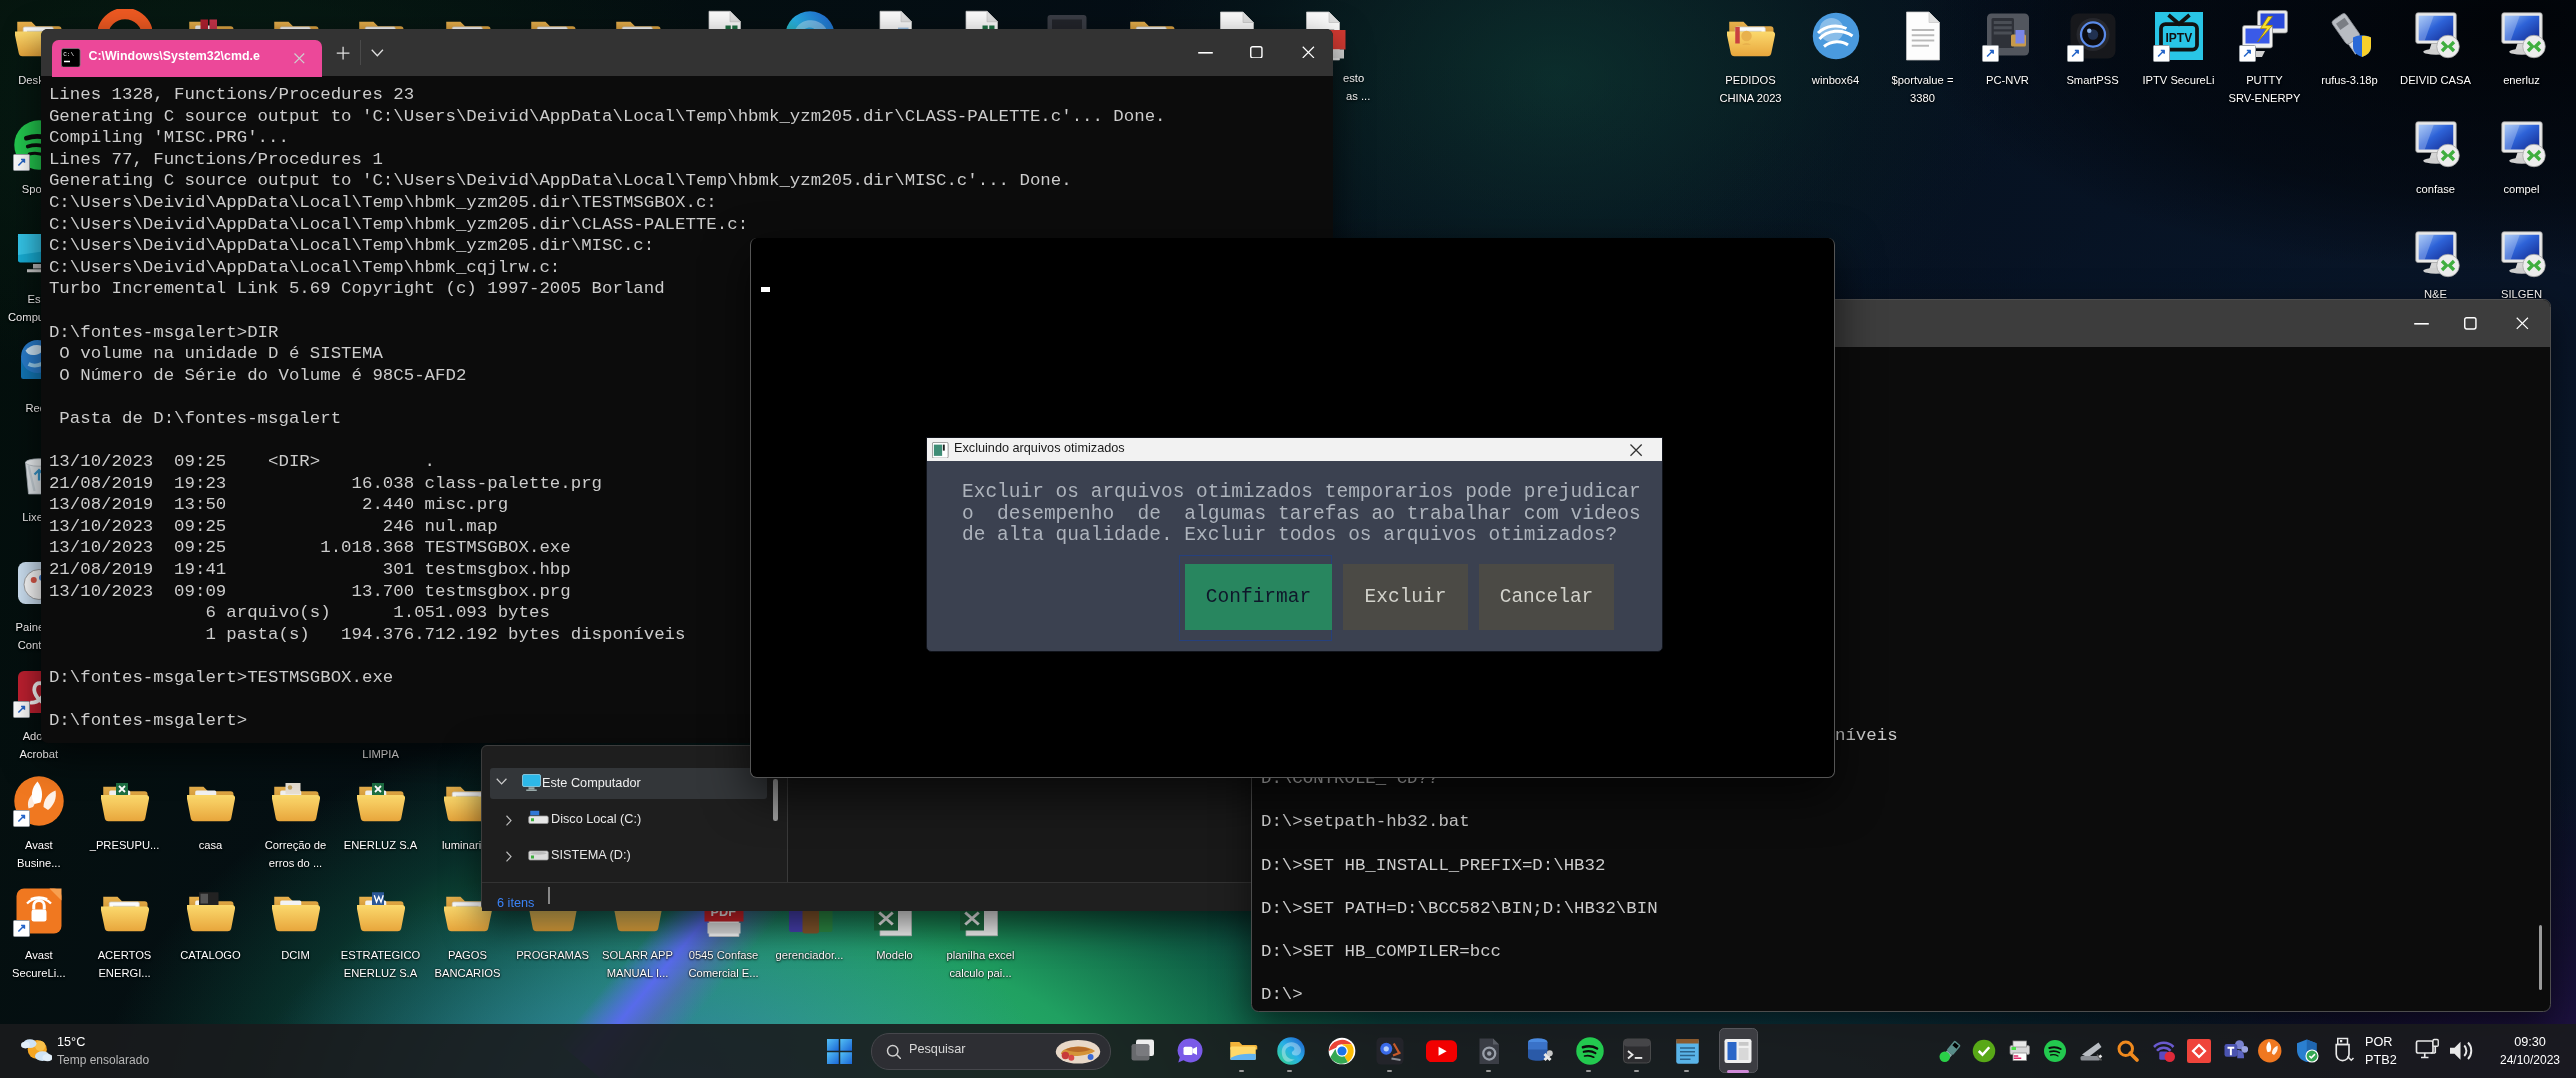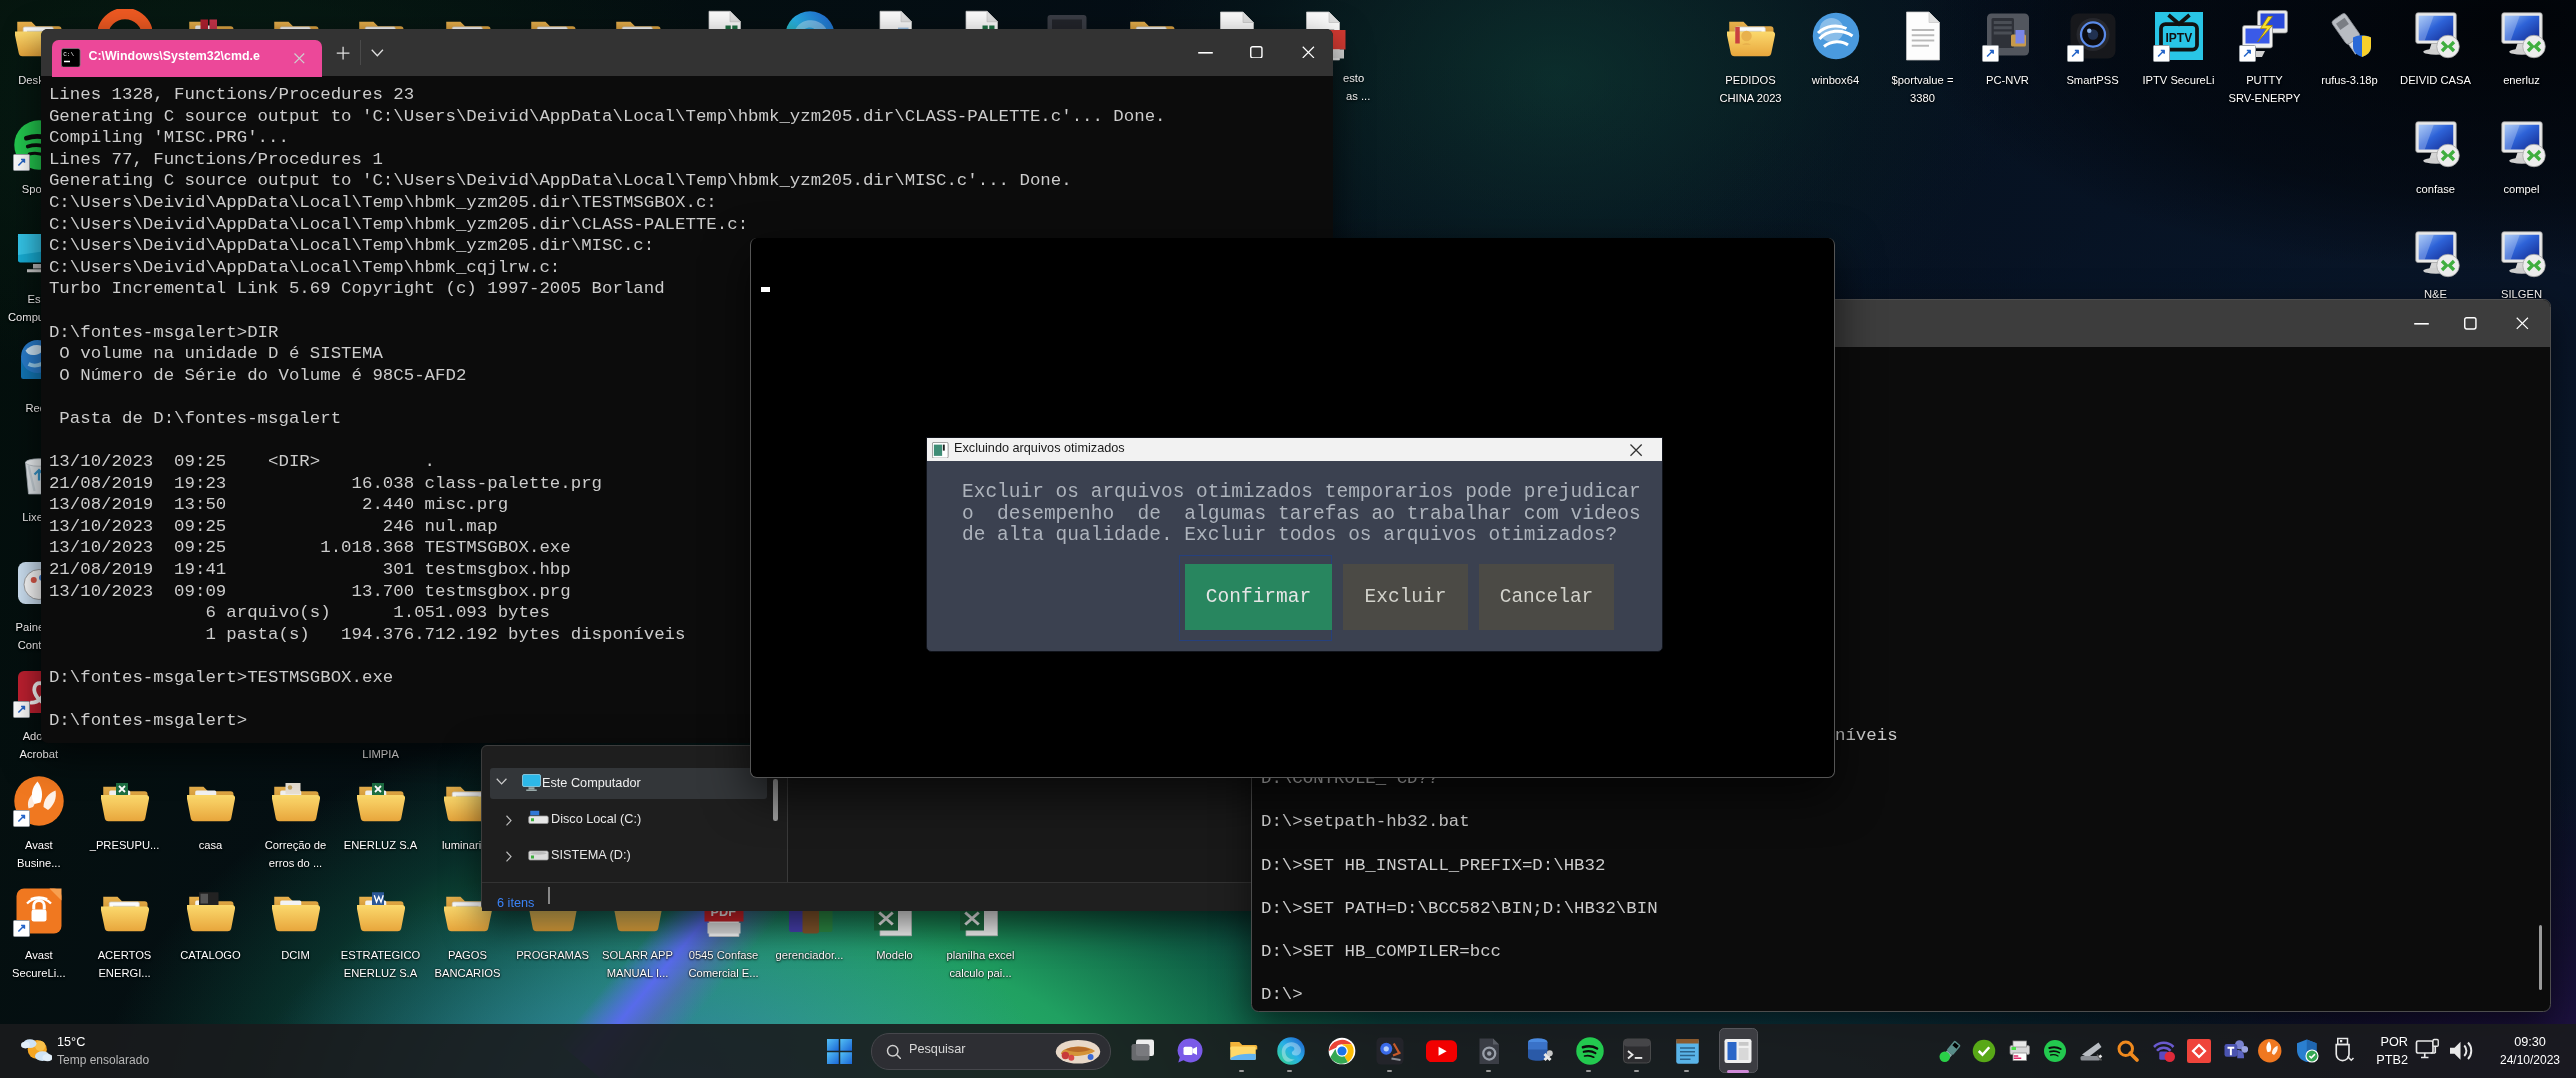--- a/index.html
+++ b/index.html
@@ -699,21 +699,21 @@
       </svg>
   <div class="abs" style="left:27px;top:3px;font-size:12.7px;color:#191919">Excluindo arquivos otimizados</div>
   <svg class="abs" style="left:702px;top:4.5px" width="14.2" height="14.2" viewBox="0 0 19 19">
         <path d="M2 2 L17 17 M17 2 L2 17" stroke="#333" stroke-width="1.7"></path>
       </svg>
  </div>
  <pre class="dmono abs" style="left:35px;top:44px">Excluir os arquivos otimizados temporarios pode prejudicar
 o  desempenho  de  algumas tarefas ao trabalhar com videos
 de alta qualidade. Excluir todos os arquivos otimizados?</pre>
  <div class="abs" style="left:252px;top:117px;width:151px;height:84px;border:1.5px solid #26407c"></div>
- <div class="btn" style="left:258px;width:147px;background:#28865f;color:#e5e5e5">Confirmar</div>
+ <div class="btn" style="left:258px;width:147px;background:#28865f;color:#0f172a">Confirmar</div>
  <div class="btn" style="left:416px;width:125px;background:#4b4a45;color:#d2d2cb">Excluir</div>
  <div class="btn" style="left:552px;width:135px;background:#4b4a45;color:#d2d2cb">Cancelar</div>
 </div>
 
 <div id="tbar">
  <svg class="abs" style="left:21px;top:12px" width="31" height="28.5" viewBox="0 0 42 38">
   <circle cx="22" cy="18" r="13" fill="#f5a623"></circle>
       <circle cx="26" cy="13" r="7" fill="#f8c04a"></circle>
   <ellipse cx="12" cy="10" rx="9" ry="6" fill="#cfe3f5"></ellipse>
       <ellipse cx="6" cy="12" rx="6" ry="4.5" fill="#e2eef8"></ellipse>
@@ -936,21 +936,21 @@
       </svg>
     </div>
  <div class="tray" style="left:2329px">
       <svg width="24" height="27" viewBox="0 0 32 36">
         <rect x="9" y="2" width="13" height="8" fill="none" stroke="#e8e8e8" stroke-width="2"></rect>
         <rect x="12" y="4" width="3" height="3" fill="#e8e8e8"></rect>
         <path d="M7 10 h17 v13 a8 8 0 0 1 -17 0 z" fill="none" stroke="#e8e8e8" stroke-width="2.2"></path>
         <path d="M22 26 l5 5 l3 -3" stroke="#e8e8e8" stroke-width="2" fill="none"></path>
       </svg>
     </div>
- <div class="abs" style="left:2365px;top:9px;width:43px;text-align:right;font-size:12.7px;line-height:18px;color:#fff">POR<br>PTB2</div>
+ <div class="abs" style="left:2365px;top:9px;width:43px;text-align:left;font-size:12.7px;line-height:18px;color:#fff">POR<br>PTB2</div>
  <div class="tray" style="left:2414px">
       <svg width="27" height="25.5" viewBox="0 0 36 34">
         <rect x="2" y="4" width="22" height="16" rx="2" fill="none" stroke="#e8e8e8" stroke-width="2.2"></rect>
         <path d="M8 26 h10 M13 20 v6" stroke="#e8e8e8" stroke-width="2.2"></path>
         <path d="M27 8 v12 M27 20 h-6" stroke="#e8e8e8" stroke-width="2.2" fill="none"></path>
         <rect x="24" y="2" width="7" height="9" rx="1.5" fill="#1d1e20" stroke="#e8e8e8" stroke-width="1.8"></rect>
       </svg>
     </div>
  <div class="tray" style="left:2447px">
       <svg width="28.5" height="25.5" viewBox="0 0 38 34">

